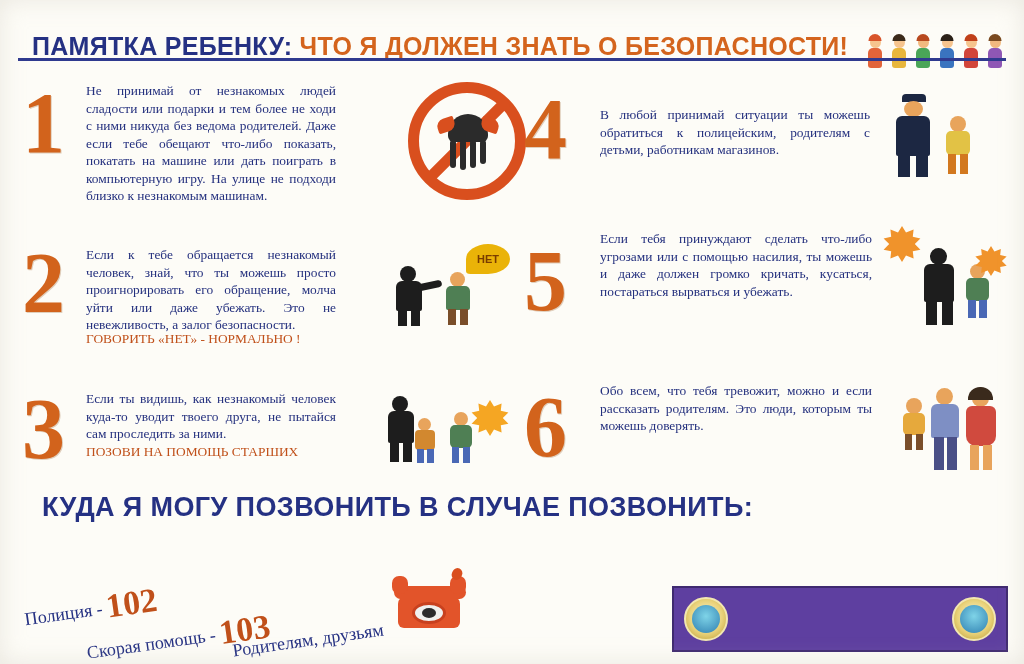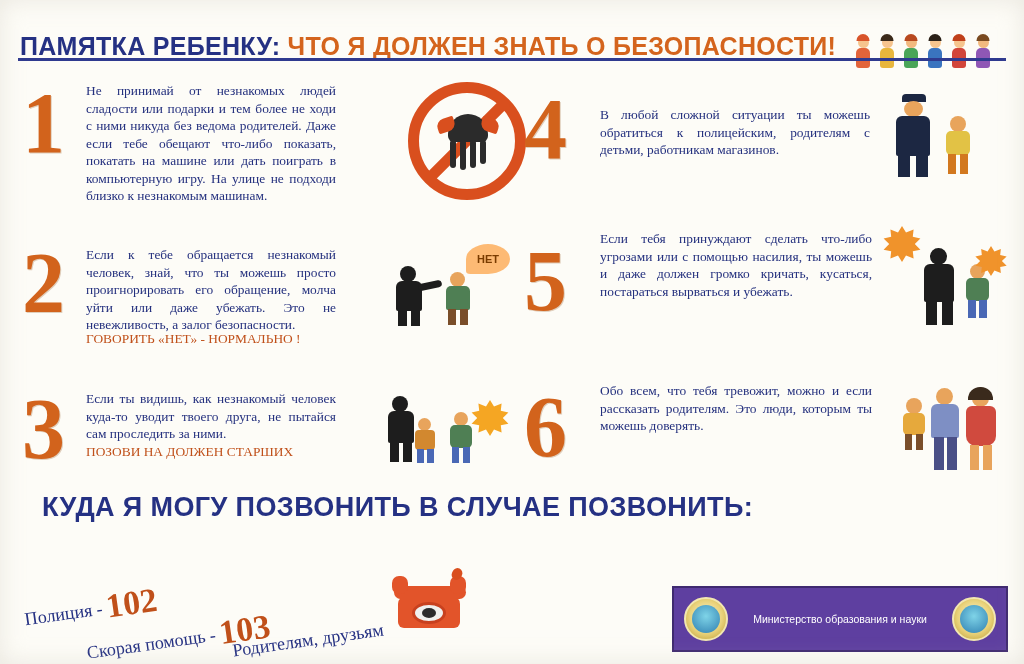--- a/index.html
+++ b/index.html
@@ -25,21 +25,21 @@
   .paper-edge {
     position: absolute;
     left: 0; top: 0; right: 0; bottom: 0;
     box-shadow: inset 0 0 24px rgba(200,195,180,0.35);
     pointer-events: none;
   }
 
   
   .header {
     position: absolute;
-    left: 0; top: 14px;
+    left: 12px; top: 14px;
     width: 908px;
     height: 44px;
   }
   .header-underline {
     position: absolute;
     left: 18px; top: 58px;
     width: 988px; height: 3px;
     background: #2f3a8f;
   }
   .header-title {
@@ -111,21 +111,21 @@
     font-family: "Liberation Sans", sans-serif;
     font-weight: bold;
     font-size: 11px;
     display: flex; align-items: center; justify-content: center;
   }
   .bubble.star {
     clip-path: polygon(50% 0%,60% 18%,79% 10%,77% 30%,96% 35%,82% 50%,96% 66%,77% 70%,79% 90%,60% 82%,50% 100%,40% 82%,21% 90%,23% 70%,4% 66%,18% 50%,4% 35%,23% 30%,21% 10%,40% 18%);
   }
   .bubble.round {
     border-radius: 50% 50% 50% 10%;
-    background: #fdba74;
+    background: #eab308;
   }
 
   
   .no-sign {
     position: absolute;
     border: 11px solid #d94f1e;
     border-radius: 50%;
     box-sizing: border-box;
   }
   .no-slash {
@@ -280,21 +280,21 @@
       <div style="position:absolute; left:70px; top:65px; width:8px; height:16px; background:#7a4e2a;"></div>
       <div style="position:absolute; left:82px; top:65px; width:8px; height:16px; background:#7a4e2a;"></div>
 
       <div class="bubble round" style="left:88px; top:0px; width:44px; height:30px;">НЕТ</div>
     </div>
   </div>
 
   <div class="rule">
     <div class="num" style="left:22px; top:386px;">3</div>
     <div class="rule-text" style="left:86px; top:390px; width:250px;">Если ты видишь, как незнакомый человек куда-то уводит твоего друга, не пытайся сам проследить за ними.</div>
-    <div class="rule-text caps" style="left:86px; top:443px; width:270px; color:#c0501a;">ПОЗОВИ НА ДОЛЖЕН СТАРШИХ</div>
+    <div class="rule-text caps" style="left:86px; top:443px; width:270px; color:#c0501a;">ПОЗОВИ НА ПОМОЩЬ СТАРШИХ</div>
 
     <div class="ill" style="left:378px; top:382px; width:150px; height:92px;">
       <div style="position:absolute; left:14px; top:14px; width:16px; height:16px; border-radius:50%; background:#1d1d1d;"></div>
       <div style="position:absolute; left:10px; top:29px; width:26px; height:32px; background:#1d1d1d; border-radius:6px 6px 2px 2px;"></div>
       <div style="position:absolute; left:12px; top:60px; width:9px; height:20px; background:#1d1d1d;"></div>
       <div style="position:absolute; left:25px; top:60px; width:9px; height:20px; background:#1d1d1d;"></div>
 
       <div style="position:absolute; left:40px; top:36px; width:13px; height:13px; border-radius:50%; background:#e8a45c;"></div>
       <div style="position:absolute; left:37px; top:48px; width:20px; height:20px; background:#d2882f; border-radius:4px;"></div>
       <div style="position:absolute; left:39px; top:67px; width:7px; height:14px; background:#4a68b5;"></div>
@@ -303,21 +303,21 @@
       <div style="position:absolute; left:76px; top:30px; width:14px; height:14px; border-radius:50%; background:#e8a45c;"></div>
       <div style="position:absolute; left:72px; top:43px; width:22px; height:23px; background:#4f7f54; border-radius:5px;"></div>
       <div style="position:absolute; left:74px; top:65px; width:7px; height:16px; background:#4a68b5;"></div>
       <div style="position:absolute; left:85px; top:65px; width:7px; height:16px; background:#4a68b5;"></div>
       <div class="bubble star" style="left:92px; top:18px; width:40px; height:36px;"></div>
     </div>
   </div>
 
   <div class="rule">
     <div class="num" style="left:524px; top:86px;">4</div>
-    <div class="rule-text" style="left:600px; top:106px; width:270px;">В любой сложной ситуации ты можешь обратиться к полицейским, родителям с детьми, работникам магазинов.</div>
+    <div class="rule-text" style="left:600px; top:106px; width:270px;">В любой принимай ситуации ты можешь обратиться к полицейским, родителям с детьми, работникам магазинов.</div>
 
     <div class="ill" style="left:884px; top:86px; width:120px; height:92px;">
       <div style="position:absolute; left:18px; top:8px; width:24px; height:8px; background:#1c2742; border-radius:4px 4px 0 0;"></div>
       <div style="position:absolute; left:20px; top:15px; width:19px; height:16px; border-radius:50%; background:#e8a45c;"></div>
       <div style="position:absolute; left:12px; top:30px; width:34px; height:40px; background:#1c2742; border-radius:6px 6px 2px 2px;"></div>
       <div style="position:absolute; left:14px; top:69px; width:12px; height:22px; background:#1c2742;"></div>
       <div style="position:absolute; left:32px; top:69px; width:12px; height:22px; background:#1c2742;"></div>
 
       <div style="position:absolute; left:66px; top:30px; width:16px; height:16px; border-radius:50%; background:#e8a45c;"></div>
       <div style="position:absolute; left:62px; top:45px; width:24px; height:24px; background:#e2c245; border-radius:5px;"></div>
@@ -393,21 +393,20 @@
     <div style="position:absolute; left:0px; top:8px; width:16px; height:18px; background:#e2542a; border-radius:7px;"></div>
     <div style="position:absolute; left:58px; top:8px; width:16px; height:18px; background:#e2542a; border-radius:7px;"></div>
     <div style="position:absolute; left:60px; top:0px; width:10px; height:12px; background:#d94f1e; border-radius:5px; transform:rotate(25deg);"></div>
   </div>
 
   <div class="plaque">
     <div class="emblem left">
         <div class="inner"></div>
       </div>
     <div class="plaque-text">
-      <div>Министерство образования и науки</div>
     </div>
     <div class="emblem right">
         <div class="inner"></div>
       </div>
   </div>
 
   <div class="paper-edge"></div>
 </div>
 
 </body></html>

